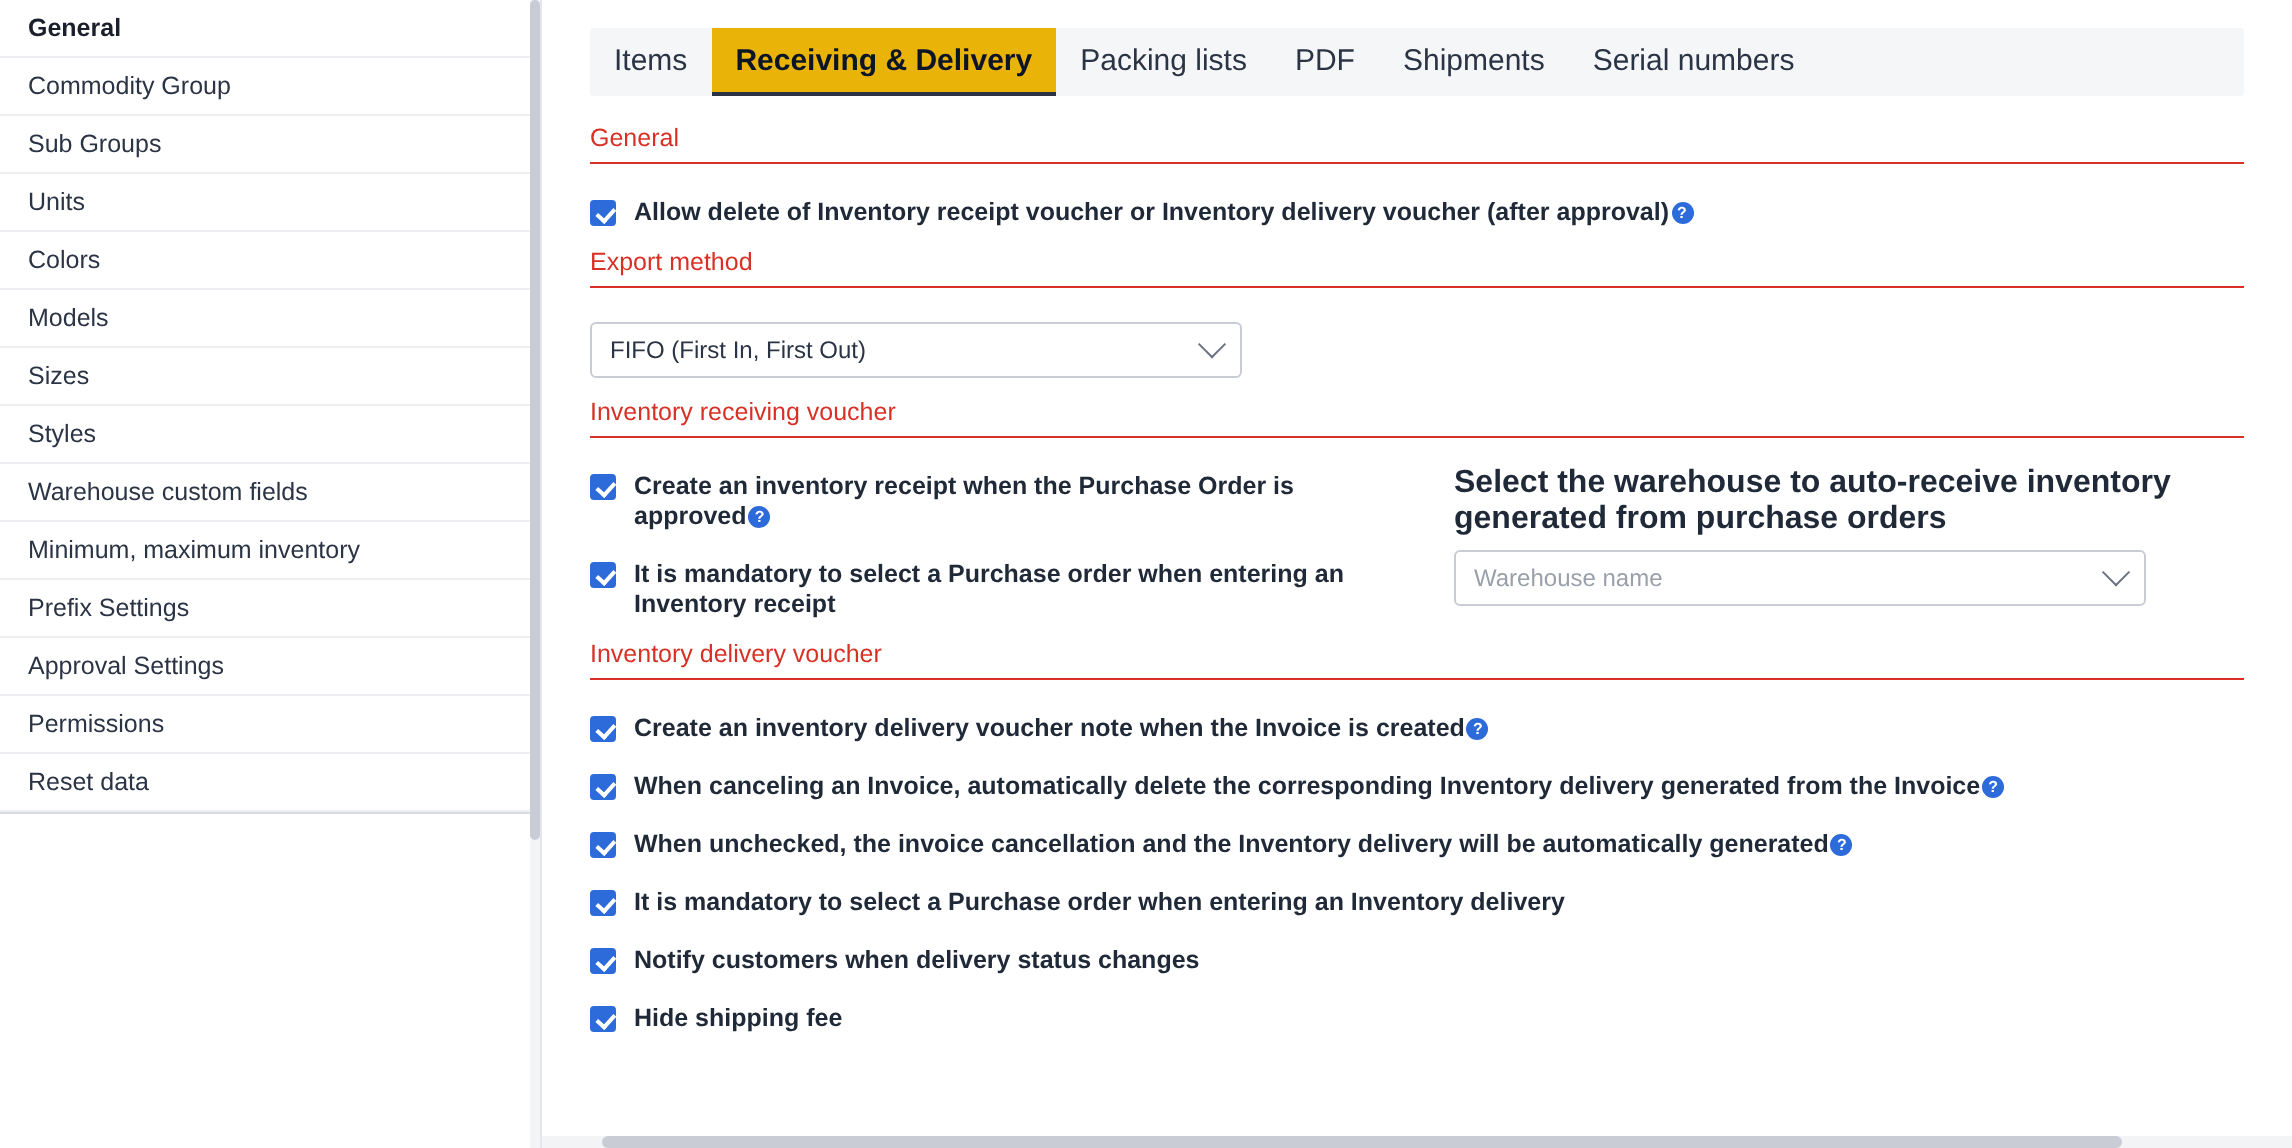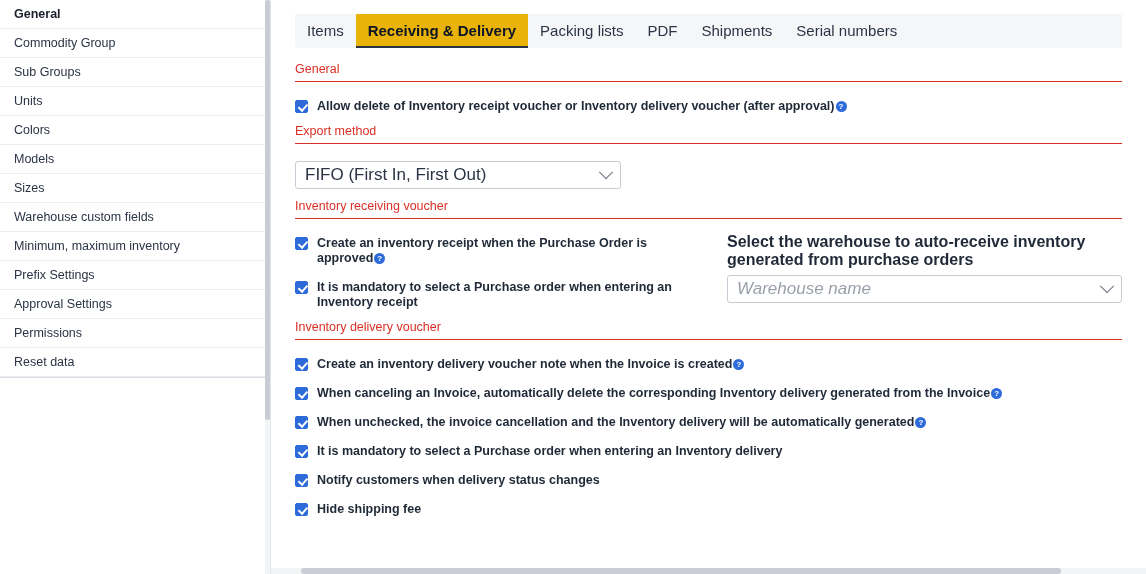--- a/index.html
+++ b/index.html
@@ -173,21 +173,21 @@
   .select {
     width: 326px;
     height: 28px;
     box-sizing: border-box;
     border: 1px solid #c9ccd4;
     border-radius: 3px;
     background: #ffffff;
     display: flex;
     align-items: center;
     padding: 8px 9px;
-    font-size: 17px;
+    font-size: 12px;
     color: #2b3445;
     margin-top: 17px;
     cursor: pointer;
     justify-content: space-between;
     gap: 8px;
   }
   .chev {
     width: 9px;
     height: 9px;
     border: solid #6b7280;
@@ -207,24 +207,23 @@
     width: 395px;
     margin-top: 14px;
   }
   .right-label {
     font-size: 16px;
     font-weight: bold;
     color: #1f2937;
     margin-bottom: 6px;
   }
   .select.warehouse {
-    width: 395px;
+    width: 346px;
     margin-top: 0;
     color: #9aa0aa;
-    font-style: italic;
   }
 
   .bottom-scroll {
     position: absolute;
     left: 0;
     bottom: 0;
     width: 100%;
     height: 6px;
     background: #f3f4f6;
   }
@@ -245,20 +244,21 @@
 
   <div class="sidebar">
     <div class="sidebar-list">
       <div class="sidebar-item active">General</div>
       <div class="sidebar-item">Commodity Group</div>
       <div class="sidebar-item">Sub Groups</div>
       <div class="sidebar-item">Units</div>
       <div class="sidebar-item">Colors</div>
       <div class="sidebar-item">Models</div>
       <div class="sidebar-item">Sizes</div>
+      <div class="sidebar-item">Styles</div>
       <div class="sidebar-item">Warehouse custom fields</div>
       <div class="sidebar-item">Minimum, maximum inventory</div>
       <div class="sidebar-item">Prefix Settings</div>
       <div class="sidebar-item">Approval Settings</div>
       <div class="sidebar-item">Permissions</div>
       <div class="sidebar-item">Reset data</div>
     </div>
     <div class="sidebar-scroll">
       <div class="thumb"></div>
     </div>

